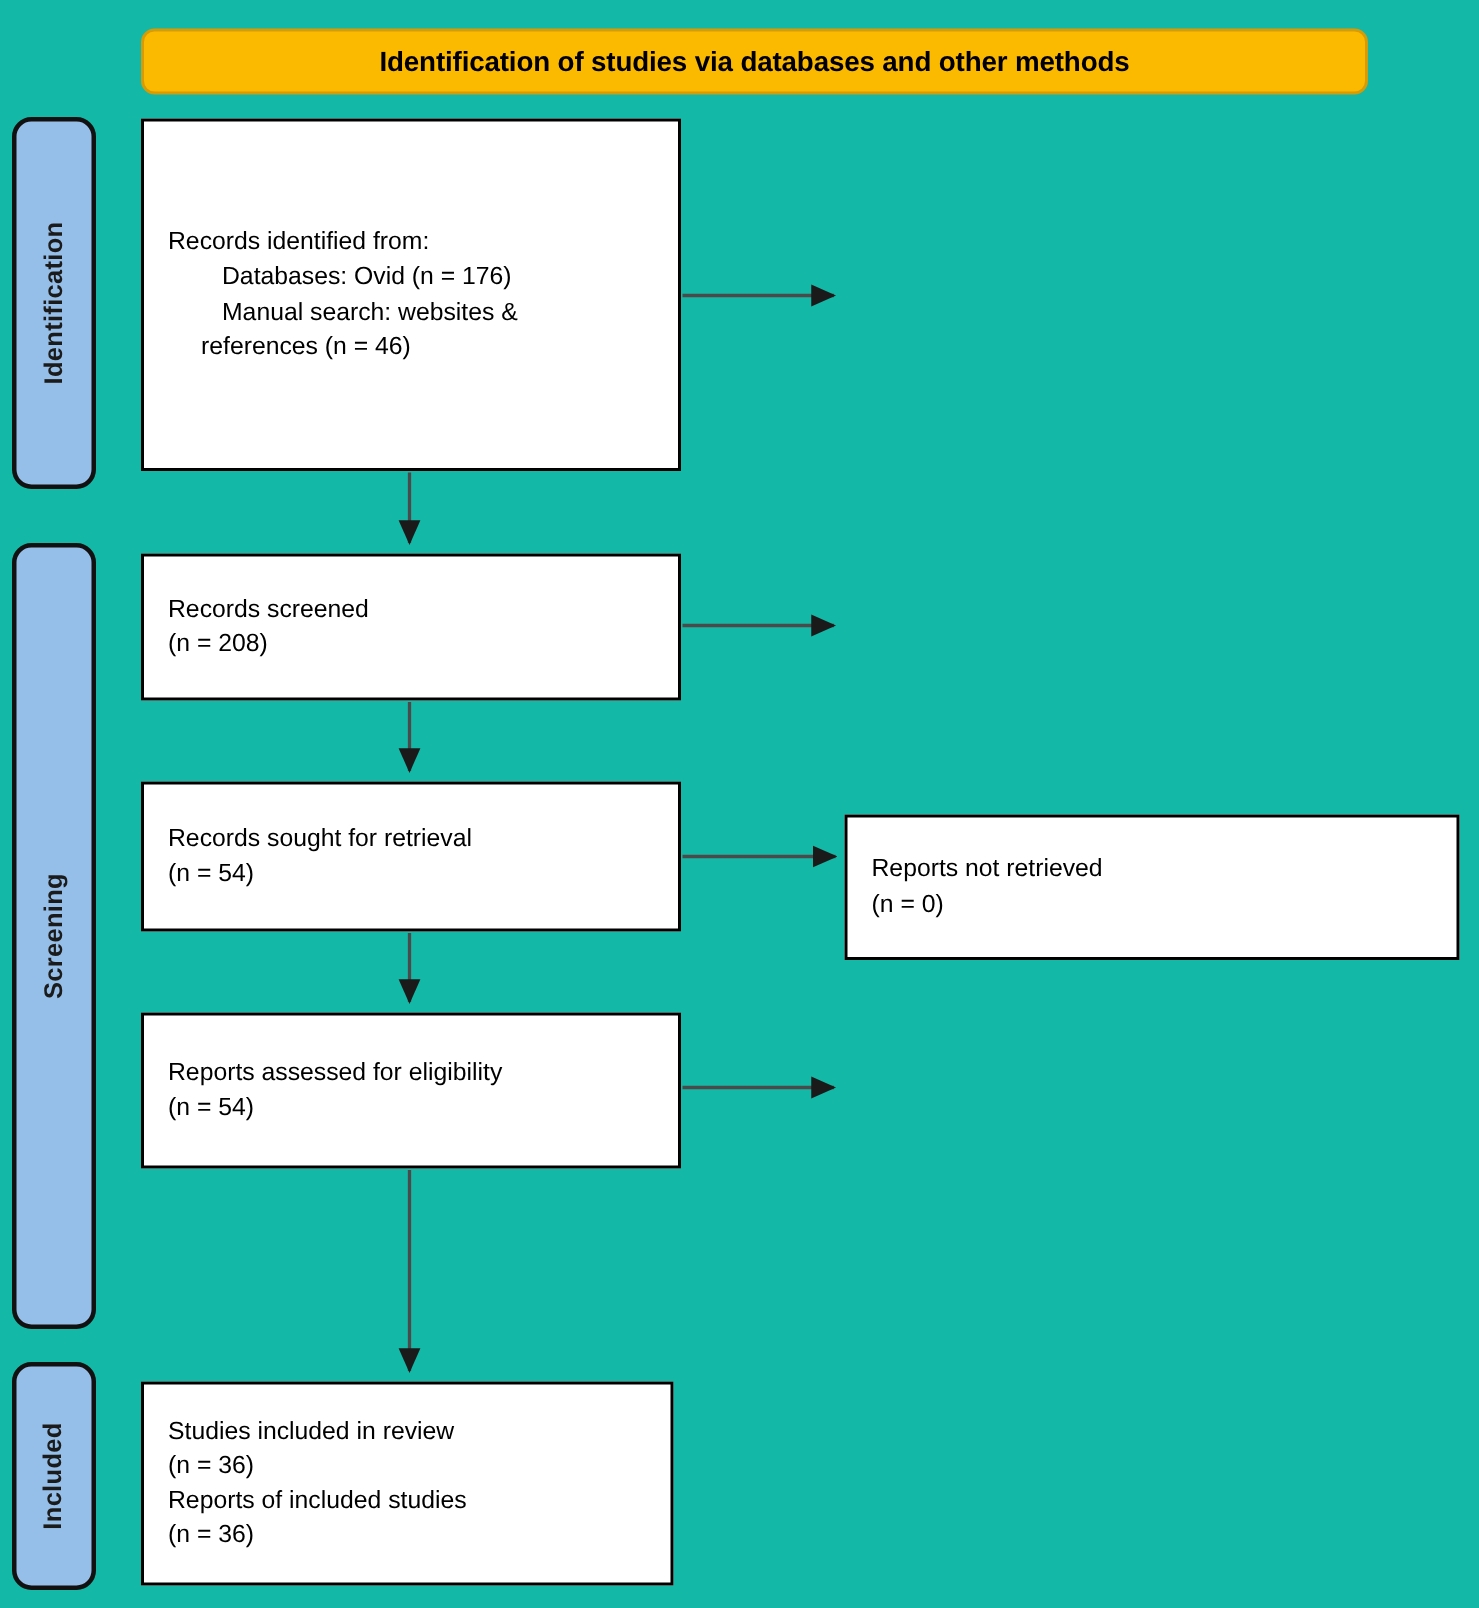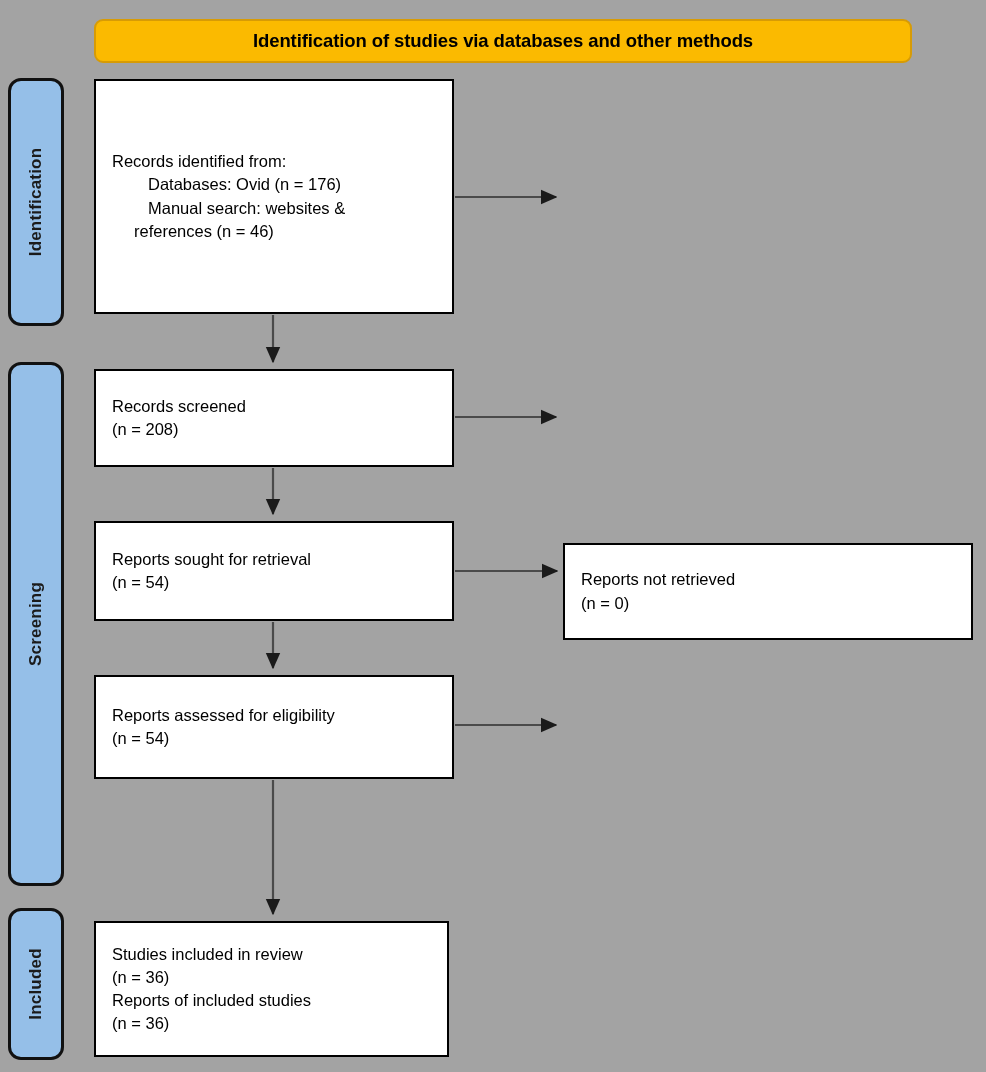--- a/index.html
+++ b/index.html
@@ -10,21 +10,21 @@
   }
   body {
     font-family: "Liberation Sans", sans-serif;
     -webkit-font-smoothing: antialiased;
   }
 
   #prisma-canvas {
     position: relative;
     width: 986px;
     height: 1072px;
-    background: #a3a3a3;
+    background: #14b8a6;
     overflow: hidden;
   }
 
   
   .phase-banner {
     position: absolute;
     left: 94px;
     top: 19px;
     width: 818px;
     height: 44px;
@@ -114,21 +114,21 @@
     <div class="box-text"><span data-bind="boxes.records_identified.line1">Records identified from:</span><br><span class="indent-1" data-bind="boxes.records_identified.line2">Databases: Ovid (n = 176)</span><span class="indent-1" data-bind="boxes.records_identified.line3">Manual search: websites &amp;</span><span class="indent-2" data-bind="boxes.records_identified.line4">references (n = 46)</span></div>
   </div>
 
 
   <div class="flow-box" style="left:94px; top:369px; width:360px; height:98px;">
     <div class="box-text"><span data-bind="boxes.records_screened.line1">Records screened</span><br><span data-bind="boxes.records_screened.line2">(n = 208)</span></div>
   </div>
 
 
   <div class="flow-box" style="left:94px; top:521px; width:360px; height:100px;">
-    <div class="box-text"><span data-bind="boxes.reports_sought.line1">Reports sought for retrieval</span><br><span data-bind="boxes.reports_sought.line2">(n = 54)</span></div>
+    <div class="box-text"><span data-bind="boxes.reports_sought.line1">Records sought for retrieval</span><br><span data-bind="boxes.reports_sought.line2">(n = 54)</span></div>
   </div>
 
   <div class="flow-box" style="left:563px; top:543px; width:410px; height:97px;">
     <div class="box-text"><span data-bind="boxes.reports_not_retrieved.line1">Reports not retrieved</span><br><span data-bind="boxes.reports_not_retrieved.line2">(n = 0)</span></div>
   </div>
 
   <div class="flow-box" style="left:94px; top:675px; width:360px; height:104px;">
     <div class="box-text"><span data-bind="boxes.reports_assessed.line1">Reports assessed for eligibility</span><br><span data-bind="boxes.reports_assessed.line2">(n = 54)</span></div>
   </div>
 

